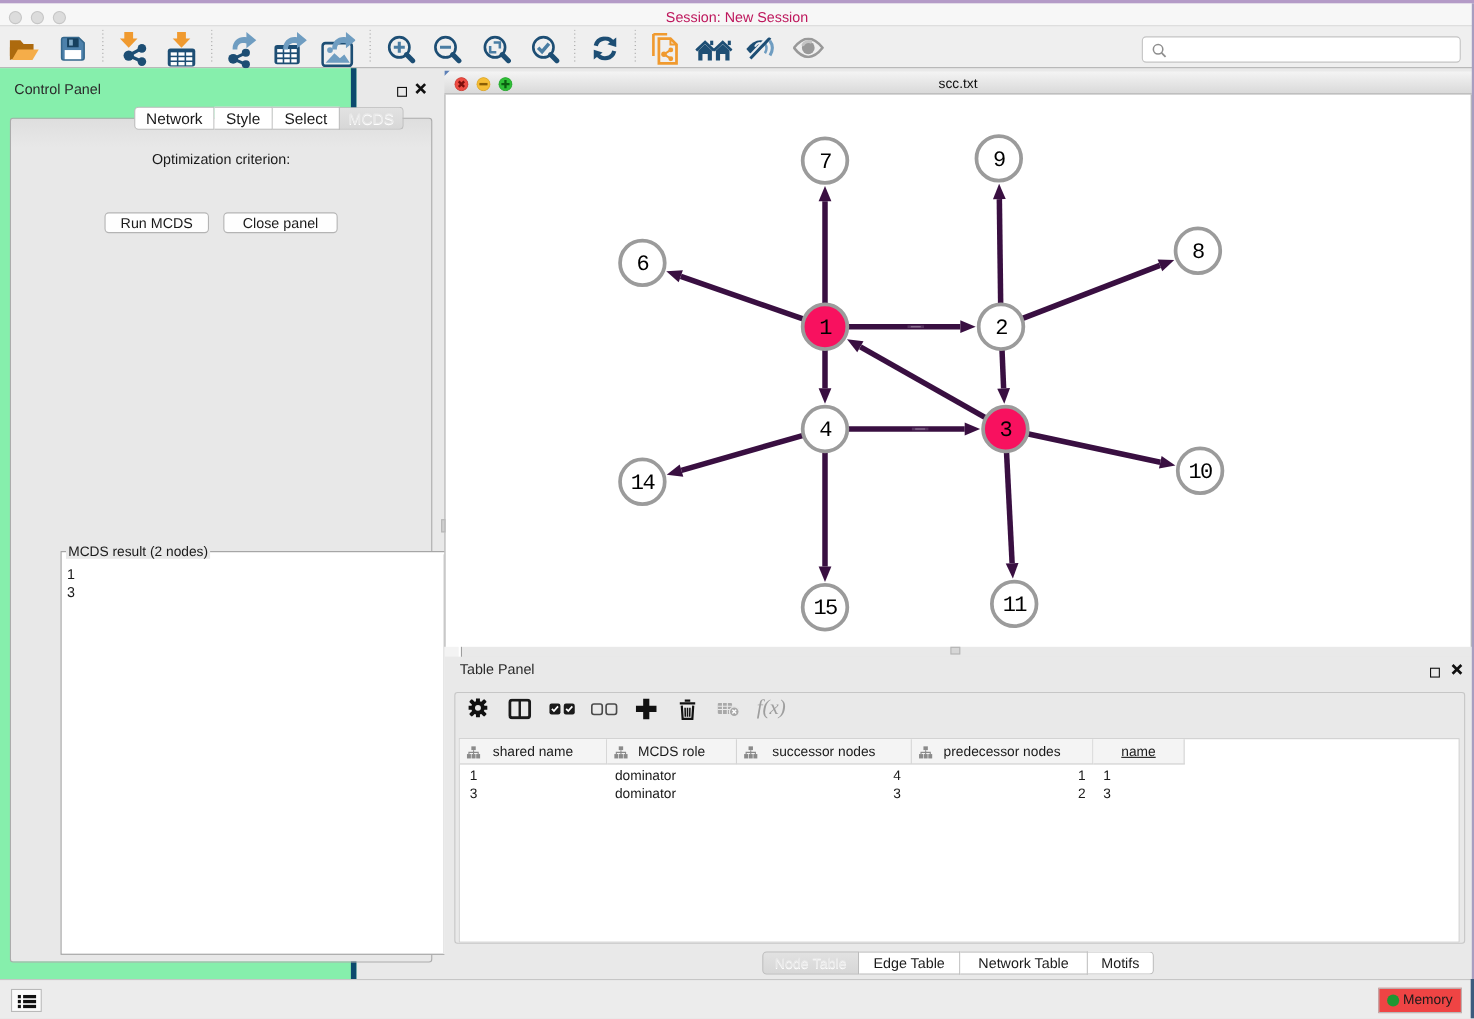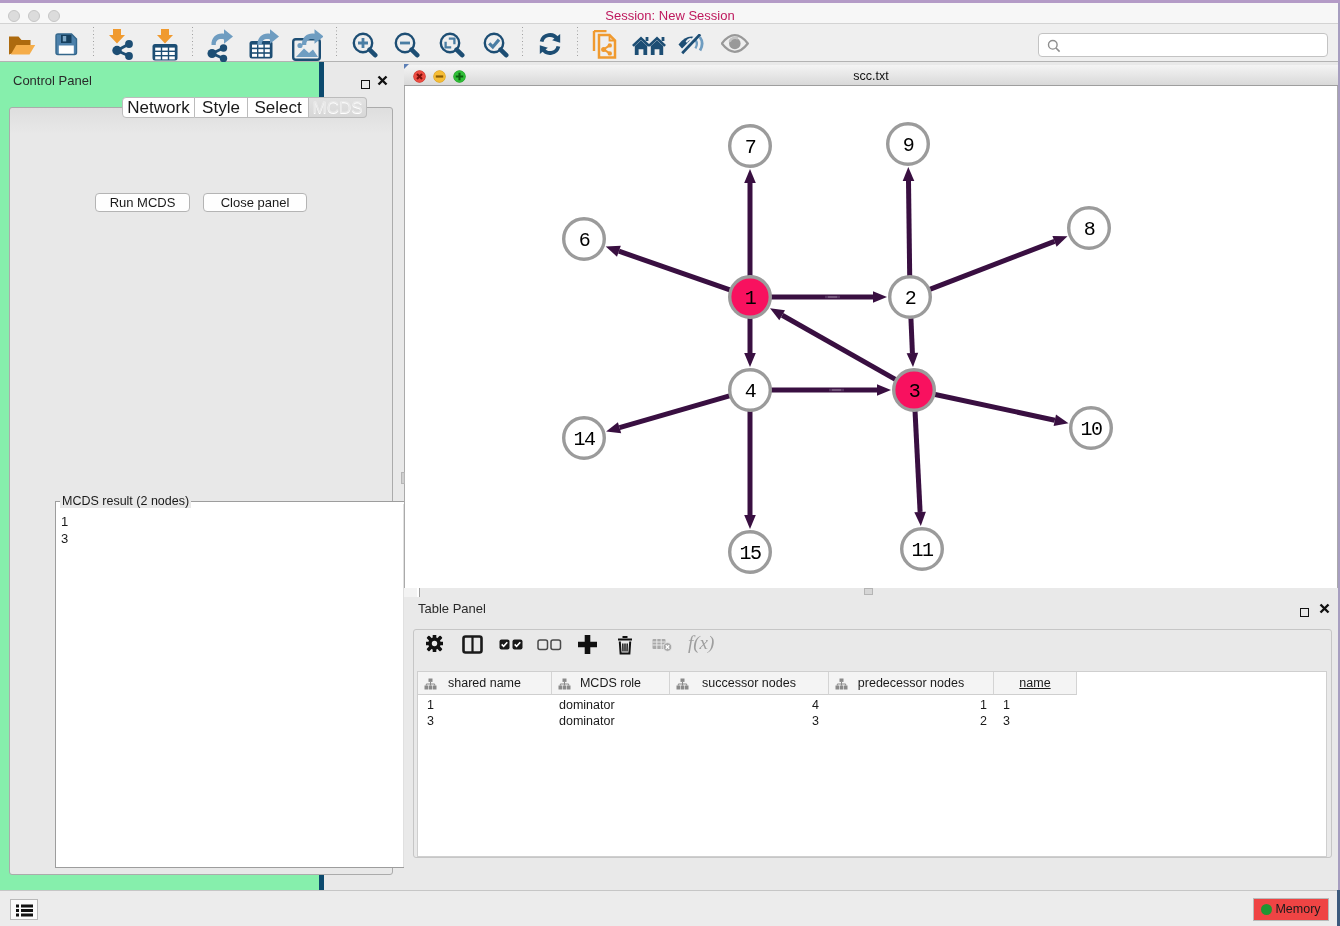--- a/index.html
+++ b/index.html
@@ -15,21 +15,21 @@
 
 #toolbar { position:absolute; left:0; top:24px; width:1340px; height:38px; background:#efefef; border-bottom:1px solid #b3b3b3; }
 .tbi { position:absolute; top:5px; }
 .tbdiv { position:absolute; top:3px; width:1px; height:30px; background-image:linear-gradient(#9a9a9a 34%, rgba(0,0,0,0) 0%); background-size:1px 3.5px; background-repeat:repeat-y; }
 #searchbox { position:absolute; left:1038px; top:9px; width:290px; height:24px; background:#fff; border:1px solid #c3c3c3; border-radius:4px; }
 
 
 #cpanel { position:absolute; left:0; top:62px; width:324px; height:828px; background:#86efac; border-right:5px solid #0c4a6e; }
 #cpanel-title { position:absolute; left:13px; top:11px; font-size:13px; color:#2a2a2a; }
 .minbox { width:9px; height:9px; border:1.5px solid #111; display:inline-block; }
-.tabrow { position:absolute; display:flex; font-size:17px; z-index:5;padding-left:44px; }
+.tabrow { position:absolute; display:flex; font-size:14px; z-index:5;padding-left:44px; }
 .tab { background:#fff; border:1px solid #bcbcbc; border-left:none; height:21px; line-height:20px; text-align:center; }
 .tab.first { border-left:1px solid #bcbcbc; border-radius:4px 0 0 4px; }
 .tab.last { border-radius:0 4px 4px 0; }
 .tab.seltab { background:linear-gradient(#e2e2e2,#d7d7d7); color:#e8e8e8; text-shadow:0 1px 0 #fff; }
 #cp-content { position:absolute; left:9px; top:45px; width:384px; height:768px; border:1px solid #ababab; border-radius:3px; background:linear-gradient(#dedede, #e8e8e8 26px); }
 #optlabel { position:absolute; left:0; top:29px; width:100%; text-align:center; font-size:13px; }
 #dropdown { position:absolute; left:35px; top:52px; width:310px; height:21px; background:#ffffff; border:1px solid #b8b8b8; border-radius:4px; font-size:13px; line-height:19px; padding-left:12px; }
 .btn { position:absolute; height:19px; background:#fefefe; border:1px solid #b4b4b4; border-radius:4px; font-size:13px; text-align:center; line-height:17px; }
 #mcdsbox { position:absolute; left:9px; top:393px; width:365px; height:367px; border:1px solid #9d9d9d; background:#fff;margin-left:36px; }
 #mcdslegend { position:absolute; left:4px; top:-8px; background:#e8e8e8; font-size:12.5px; padding:0 2px; }
@@ -217,20 +217,21 @@
   <svg class="abs" style="left:377px; top:13px;" width="11" height="11">
       <path d="M1.5 1.5 L9.5 9.5 M9.5 1.5 L1.5 9.5" stroke="#111" stroke-width="2.4"></path>
     </svg>
   <div class="tabrow" style="left:78px; top:34.5px;">
     <div class="tab first" style="width:73px;">Network</div>
     <div class="tab" style="width:53px;">Style</div>
     <div class="tab" style="width:61px;">Select</div>
     <div class="tab last seltab" style="width:58px;">MCDS</div>
   </div>
   <div id="cp-content">
+    <div id="optlabel">Optimization criterion:</div>
     <div class="btn" style="left:85px; top:85px; width:95px;">Run MCDS</div>
     <div class="btn" style="left:193px; top:85px; width:104px;">Close panel</div>
     <div id="mcdsbox">
       <div id="mcdslegend">MCDS result (2 nodes)</div>
       <div style="position:absolute; left:5px; top:11px; font-size:13px; line-height:17px;">1<br>3</div>
       <div id="mcds-scroll"></div>
     </div>
   </div>
 </div>
 
@@ -408,20 +409,26 @@
     <div class="trow" style="left:141px; top:25px;">dominator</div>
     <div class="trow" style="left:252px; top:25px; width:149px; text-align:right;">4</div>
     <div class="trow" style="left:411px; top:25px; width:158px; text-align:right;">1</div>
     <div class="trow" style="left:585px; top:25px;">1</div>
     <div class="trow" style="left:9px; top:41px;">3</div>
     <div class="trow" style="left:141px; top:41px;">dominator</div>
     <div class="trow" style="left:252px; top:41px; width:149px; text-align:right;">3</div>
     <div class="trow" style="left:411px; top:41px; width:158px; text-align:right;">2</div>
     <div class="trow" style="left:585px; top:41px;">3</div>
   </div>
+  <div id="btabs">
+    <div class="tab first seltab" style="width:88px;">Node Table</div>
+    <div class="tab" style="width:92px;">Edge Table</div>
+    <div class="tab" style="width:116px;">Network Table</div>
+    <div class="tab last" style="width:60px;">Motifs</div>
+  </div>
 </div>
 
 <div id="statusbar">
   <div id="listbtn">
       <svg style="position:absolute;left:5px;top:4px;" width="17" height="13" viewBox="0 0 17 13">
         <g fill="#111">
           <rect x="0" y="0.5" width="3" height="3"></rect>
           <rect x="0" y="5" width="3" height="3"></rect>
           <rect x="0" y="9.5" width="3" height="3"></rect>
           <rect x="5" y="0.5" width="12" height="3"></rect>

